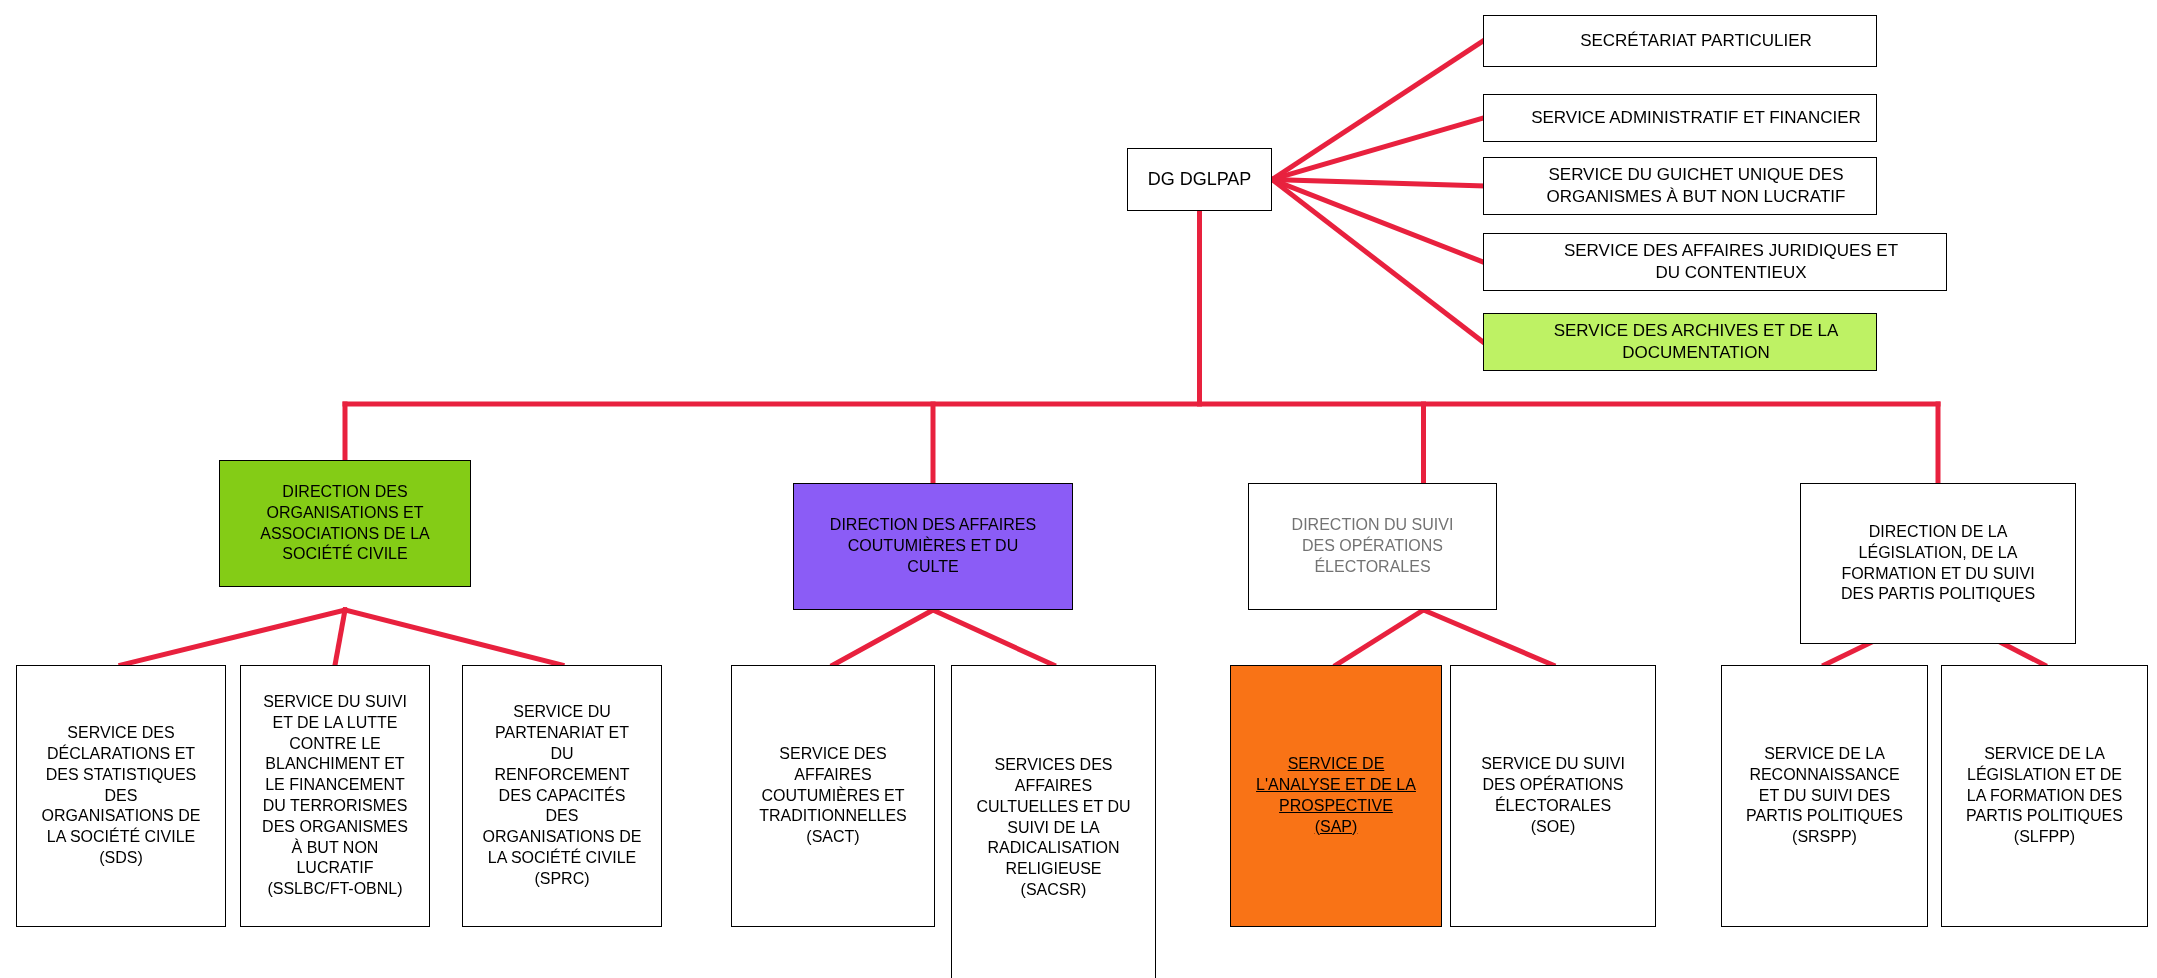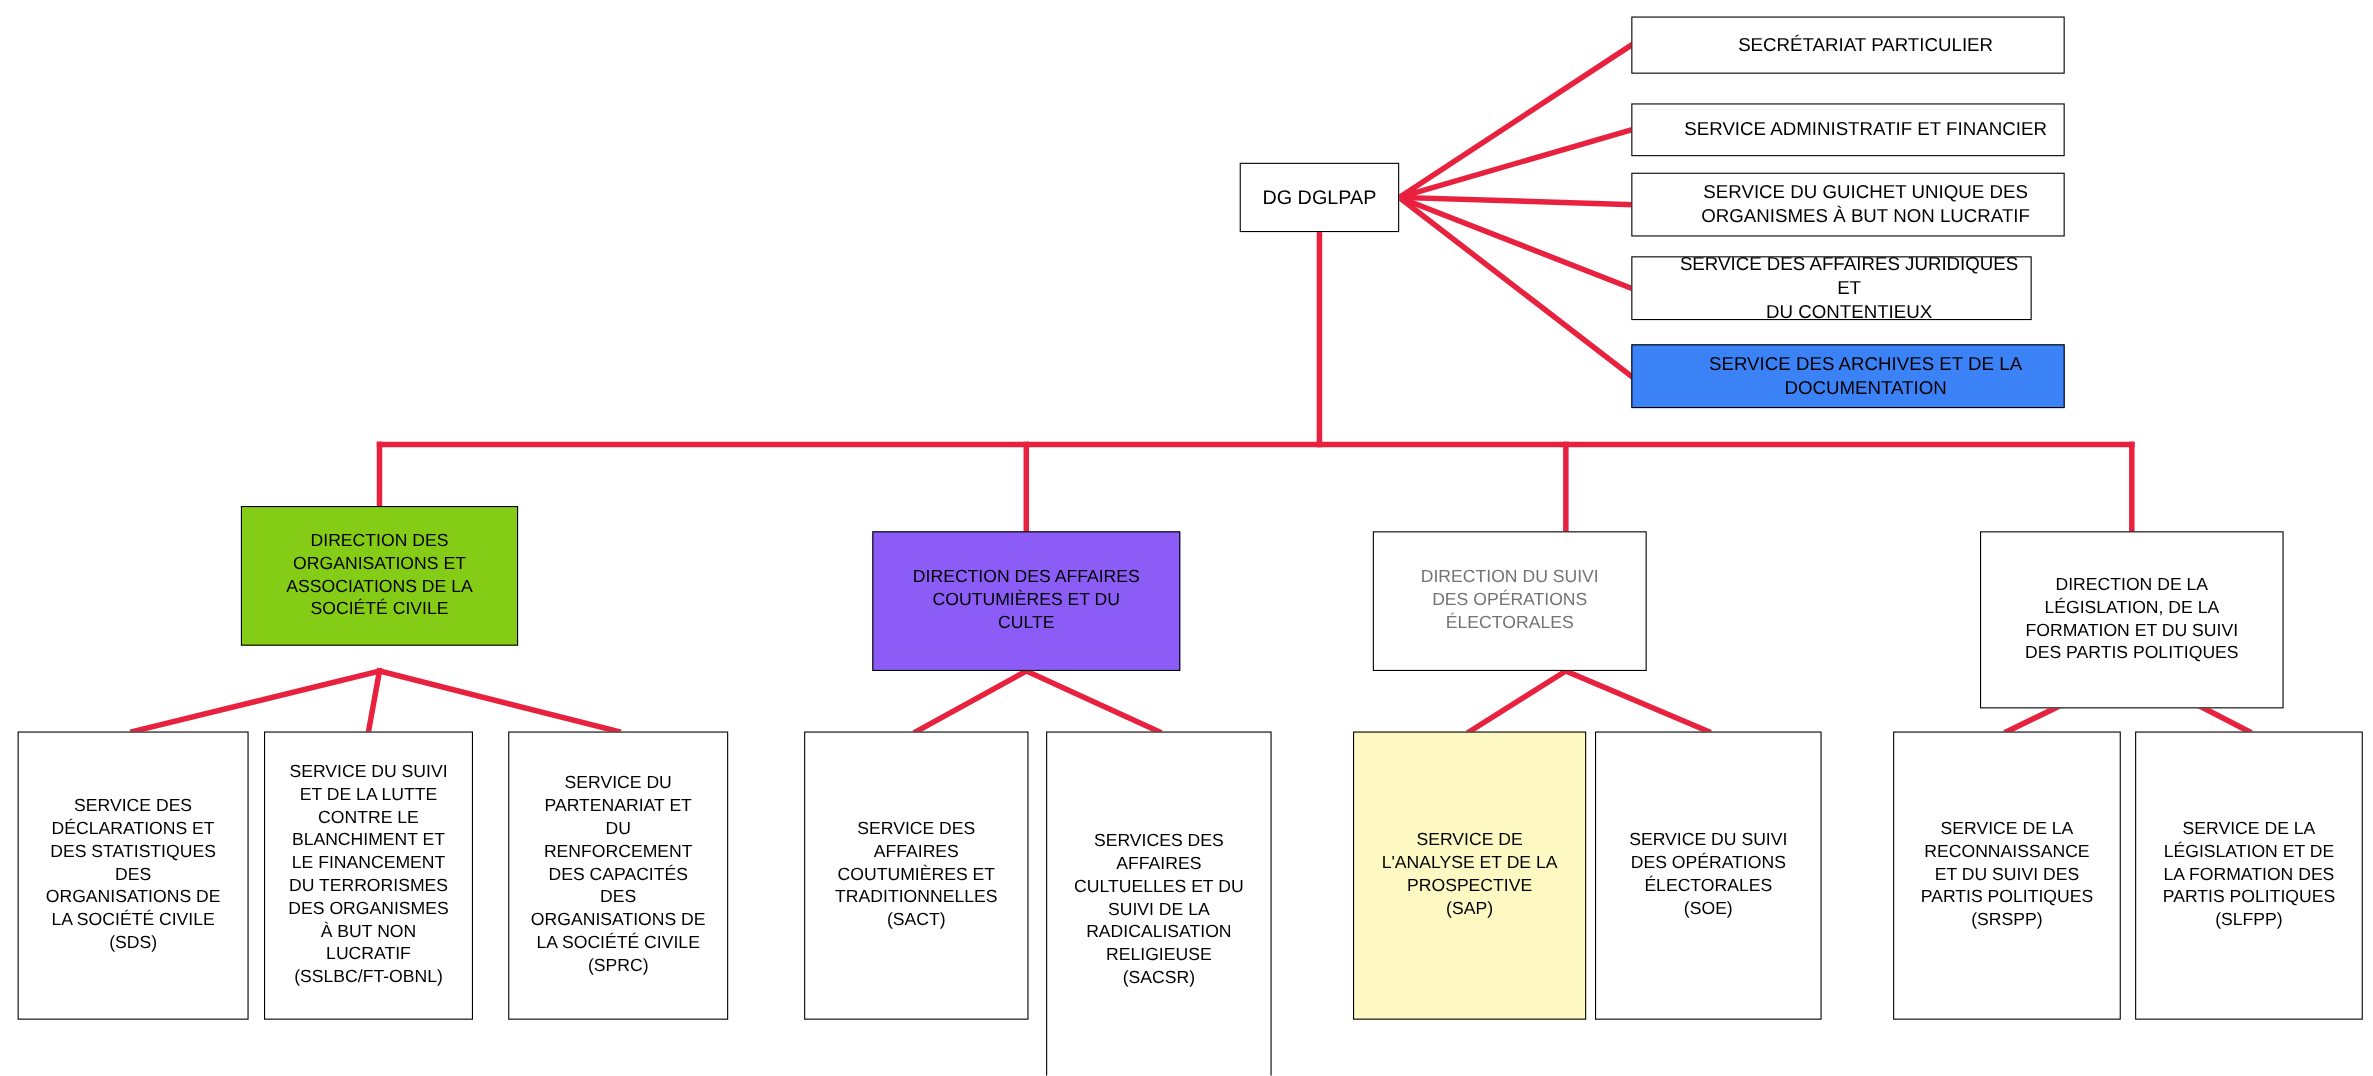--- a/index.html
+++ b/index.html
@@ -77,25 +77,25 @@
       <div class="node node-staff" style="left: 1483px; top: 15px; width: 394px; height: 52px; border-color: rgb(0, 0, 0); background: rgb(255, 255, 255); color: rgb(0, 0, 0);">
         <span class="label">SECRÉTARIAT PARTICULIER</span>
       </div>
       <div class="node node-staff" style="left: 1483px; top: 94px; width: 394px; height: 48px; border-color: rgb(0, 0, 0); background: rgb(255, 255, 255); color: rgb(0, 0, 0);">
         <span class="label">SERVICE ADMINISTRATIF ET FINANCIER</span>
       </div>
       <div class="node node-staff" style="left: 1483px; top: 157px; width: 394px; height: 58px; border-color: rgb(0, 0, 0); background: rgb(255, 255, 255); color: rgb(0, 0, 0);">
         <span class="label">SERVICE DU GUICHET UNIQUE DES
 ORGANISMES À BUT NON LUCRATIF</span>
       </div>
-      <div class="node node-staff" style="left: 1483px; top: 233px; width: 364px; height: 58px; border-color: rgb(0, 0, 0); background: rgb(255, 255, 255); color: rgb(0, 0, 0);">
+      <div class="node node-staff" style="left: 1483px; top: 233px; width: 464px; height: 58px; border-color: rgb(0, 0, 0); background: rgb(255, 255, 255); color: rgb(0, 0, 0);">
         <span class="label">SERVICE DES AFFAIRES JURIDIQUES ET
 DU CONTENTIEUX</span>
       </div>
-      <div class="node node-staff" style="left: 1483px; top: 313px; width: 394px; height: 58px; border-color: rgb(0, 0, 0); background: #3b82f6; color: rgb(0, 0, 0);">
+      <div class="node node-staff" style="left: 1483px; top: 313px; width: 394px; height: 58px; border-color: rgb(0, 0, 0); background: #bef264; color: rgb(0, 0, 0);">
         <span class="label">SERVICE DES ARCHIVES ET DE LA
 DOCUMENTATION</span>
       </div>
       <div class="node node-direction" style="left: 219px; top: 460px; width: 252px; height: 127px; border-color: rgb(0, 0, 0); background: #84cc16; color: rgb(0, 0, 0);">
         <span class="label">DIRECTION DES
 ORGANISATIONS ET
 ASSOCIATIONS DE LA
 SOCIÉTÉ CIVILE</span>
       </div>
       <div class="node node-direction" style="left: 793px; top: 483px; width: 280px; height: 127px; border-color: rgb(0, 0, 0); background: #8b5cf6; color: rgb(0, 0, 0);">
@@ -155,21 +155,21 @@
       </div>
       <div class="node node-service" style="left: 951px; top: 665px; width: 205px; height: 326px; border-color: rgb(0, 0, 0); background: rgb(255, 255, 255); color: rgb(0, 0, 0);">
         <span class="label">SERVICES DES
 AFFAIRES
 CULTUELLES ET DU
 SUIVI DE LA
 RADICALISATION
 RELIGIEUSE
 (SACSR)</span>
       </div>
-      <div class="node node-service" style="left: 1230px; top: 665px; width: 212px; height: 262px; border-color: rgb(0, 0, 0); background: #fef9c3; color: rgb(0, 0, 0);">
+      <div class="node node-service" style="left: 1230px; top: 665px; width: 212px; height: 262px; border-color: rgb(0, 0, 0); background: #f97316; color: rgb(0, 0, 0); text-decoration: underline;">
         <span class="label">SERVICE DE
 L'ANALYSE ET DE LA
 PROSPECTIVE
 (SAP)</span>
       </div>
       <div class="node node-service" style="left: 1450px; top: 665px; width: 206px; height: 262px; border-color: rgb(0, 0, 0); background: rgb(255, 255, 255); color: rgb(0, 0, 0);">
         <span class="label">SERVICE DU SUIVI
 DES OPÉRATIONS
 ÉLECTORALES
 (SOE)</span>

